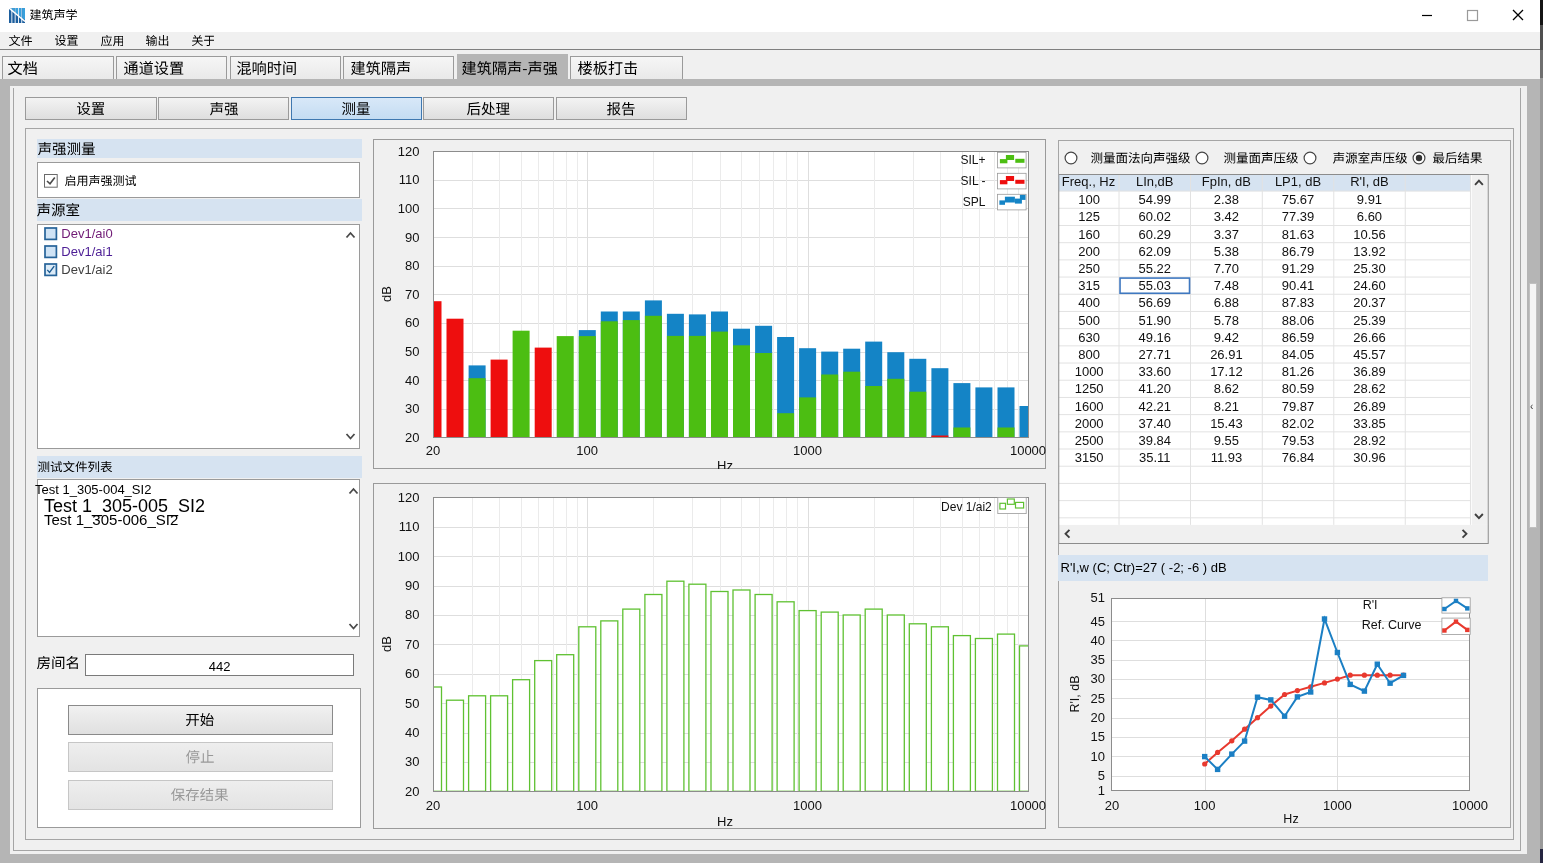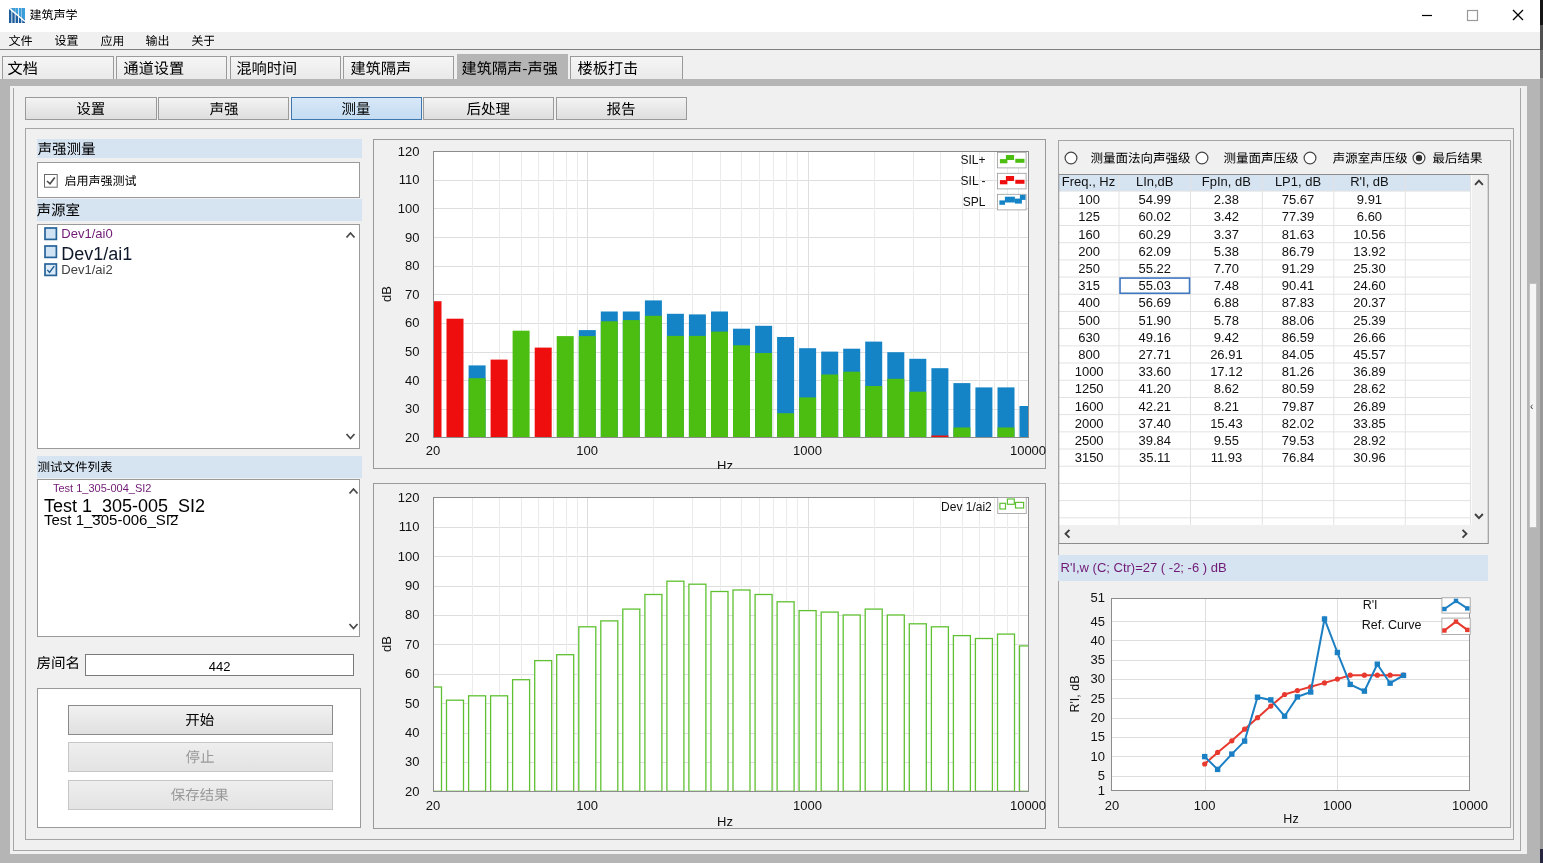--- a/index.html
+++ b/index.html
@@ -204,21 +204,21 @@
       </g>
     </svg>
     <div class="abs" style="left:37px;top:224px;width:322.5px;height:224.5px;background:#fff;border:1px solid #9a9a9a"></div>
     <svg class="abs" style="left:43.8px;top:227.1px" width="14" height="14" viewBox="0 0 14 14">
       <rect x="1" y="1" width="11.4" height="11.4" fill="#cfe3f5" stroke="#266399" stroke-width="1.7"></rect>
     </svg>
     <div class="lbl" style="left:61.3px;top:226.1px;font-size:13px;color:#701a75">Dev1/ai0</div>
     <svg class="abs" style="left:43.8px;top:245.2px" width="14" height="14" viewBox="0 0 14 14">
       <rect x="1" y="1" width="11.4" height="11.4" fill="#cfe3f5" stroke="#266399" stroke-width="1.7"></rect>
     </svg>
-    <div class="lbl" style="left:61.3px;top:244.2px;font-size:18px;color:#0f172a">Dev1/ai1</div>
+    <div class="lbl" style="left:61.3px;top:244.2px;font-size:13px;color:#4c1d95">Dev1/ai1</div>
     <svg class="abs" style="left:43.8px;top:263.3px" width="14" height="14" viewBox="0 0 14 14">
       <rect x="1" y="1" width="11.4" height="11.4" fill="#dcebf7" stroke="#266399" stroke-width="1.7"></rect>
       <path d="M3.3 6.9 L5.5 9.4 L10.2 3.2" stroke="#1d5c93" stroke-width="1.4" fill="none"></path>
     </svg>
     <div class="lbl" style="left:61.3px;top:262.3px;font-size:13px;color:#404040">Dev1/ai2</div>
     <svg class="abs" style="left:345px;top:229px" width="11" height="214" viewBox="0 0 11 214">
       <path d="M1.5 8.5 L5.5 4 L9.5 8.5" stroke="#4a4a4a" stroke-width="1.8" fill="none"></path>
       <path d="M1.5 205 L5.5 209.5 L9.5 205" stroke="#4a4a4a" stroke-width="1.8" fill="none"></path>
     </svg>
     <div class="abs" style="left:36.5px;top:455.5px;width:325px;height:22px;background:#d6e3f1"></div>
@@ -226,21 +226,21 @@
       <g transform="scale(0.012500,-0.012500)" fill="#000">
         <use href="#u6D4B" x="0"></use>
         <use href="#u8BD5" x="1000"></use>
         <use href="#u6587" x="2000"></use>
         <use href="#u4EF6" x="3000"></use>
         <use href="#u5217" x="4000"></use>
         <use href="#u8868" x="5000"></use>
       </g>
     </svg>
     <div class="abs" style="left:37px;top:478.5px;width:322.5px;height:158px;background:#fff;border:1px solid #9a9a9a"></div>
-    <div class="lbl" style="left:53px;top:481.8px;font-size:11px;color:#701a75">Test 1_305-004_SI2</div>
+    <div class="lbl" style="left:35px;top:481.8px;font-size:13px;color:#000000">Test 1_305-004_SI2</div>
     <div class="lbl" style="left:44px;top:496.3px;font-size:18px;color:#000000">Test 1_305-005_SI2</div>
     <div class="lbl" style="left:44px;top:510.8px;font-size:15px;color:#000000">Test 1_305-006_SI2</div>
     <svg class="abs" style="left:348px;top:485px" width="11" height="148" viewBox="0 0 11 148">
       <path d="M1.5 8.5 L5.5 4 L9.5 8.5" stroke="#4a4a4a" stroke-width="1.8" fill="none"></path>
       <path d="M1.5 139 L5.5 143.5 L9.5 139" stroke="#4a4a4a" stroke-width="1.8" fill="none"></path>
     </svg>
     <svg style="position:absolute;left:37.2px;top:655.8px;" width="40.85" height="13.38" viewBox="0.46 -12.22 40.85 13.38">
       <g transform="scale(0.014500,-0.014500)" fill="#000">
         <use href="#u623F" x="0"></use>
         <use href="#u95F4" x="1000"></use>
@@ -665,21 +665,21 @@
       <rect x="61.8" y="104.1" width="69.5" height="15.2" fill="none" stroke="#3f78c0" stroke-width="1.6"></rect>
       <rect x="413.6" y="0" width="16.2" height="351.0" fill="#f0f0f0"></rect>
       <path d="M416.9 10.9 L420.8 6.7 L424.7 10.9" stroke="#3f3f3f" stroke-width="1.9" fill="none"></path>
       <path d="M416.9 340.1 L420.8 344.3 L424.7 340.1" stroke="#3f3f3f" stroke-width="1.9" fill="none"></path>
       <rect x="0" y="351.0" width="430.6" height="18.1" fill="#f0f0f0"></rect>
       <path d="M11.2 356.0 L7.3 359.9 L11.2 363.8" stroke="#3f3f3f" stroke-width="1.9" fill="none"></path>
       <path d="M404.4 356.0 L408.3 359.9 L404.4 363.8" stroke="#3f3f3f" stroke-width="1.9" fill="none"></path>
       <rect x="0.5" y="0.5" width="429.6" height="369.1" fill="none" stroke="#8c8c8c"></rect>
     </svg>
     <div class="abs" style="left:1058px;top:554.5px;width:430.3px;height:26.5px;background:#d6e3f1"></div>
-    <div class="lbl" style="left:1060.5px;top:559.5px;font-size:13px;color:#701a75">R'I,w (C; Ctr)=27 ( -2; -6 ) dB</div>
+    <div class="lbl" style="left:1060.5px;top:559.5px;font-size:13px;color:#000000">R'I,w (C; Ctr)=27 ( -2; -6 ) dB</div>
     <svg class="abs" style="left:1057.5px;top:586.0px" width="430.8" height="240.5" viewBox="0 0 430.8 240.5" font-family="Liberation Sans,sans-serif">
       <rect x="54.0" y="12.0" width="358.0" height="193.0" fill="#fff"></rect>
       <line x1="54.0" y1="190.5" x2="412.0" y2="190.5" stroke="#dedede" shape-rendering="crispEdges"></line>
       <line x1="54.0" y1="170.5" x2="412.0" y2="170.5" stroke="#dedede" shape-rendering="crispEdges"></line>
       <line x1="54.0" y1="151.5" x2="412.0" y2="151.5" stroke="#dedede" shape-rendering="crispEdges"></line>
       <line x1="54.0" y1="132.5" x2="412.0" y2="132.5" stroke="#dedede" shape-rendering="crispEdges"></line>
       <line x1="54.0" y1="112.5" x2="412.0" y2="112.5" stroke="#dedede" shape-rendering="crispEdges"></line>
       <line x1="54.0" y1="93.5" x2="412.0" y2="93.5" stroke="#dedede" shape-rendering="crispEdges"></line>
       <line x1="54.0" y1="74.5" x2="412.0" y2="74.5" stroke="#dedede" shape-rendering="crispEdges"></line>
       <line x1="54.0" y1="54.5" x2="412.0" y2="54.5" stroke="#dedede" shape-rendering="crispEdges"></line>

